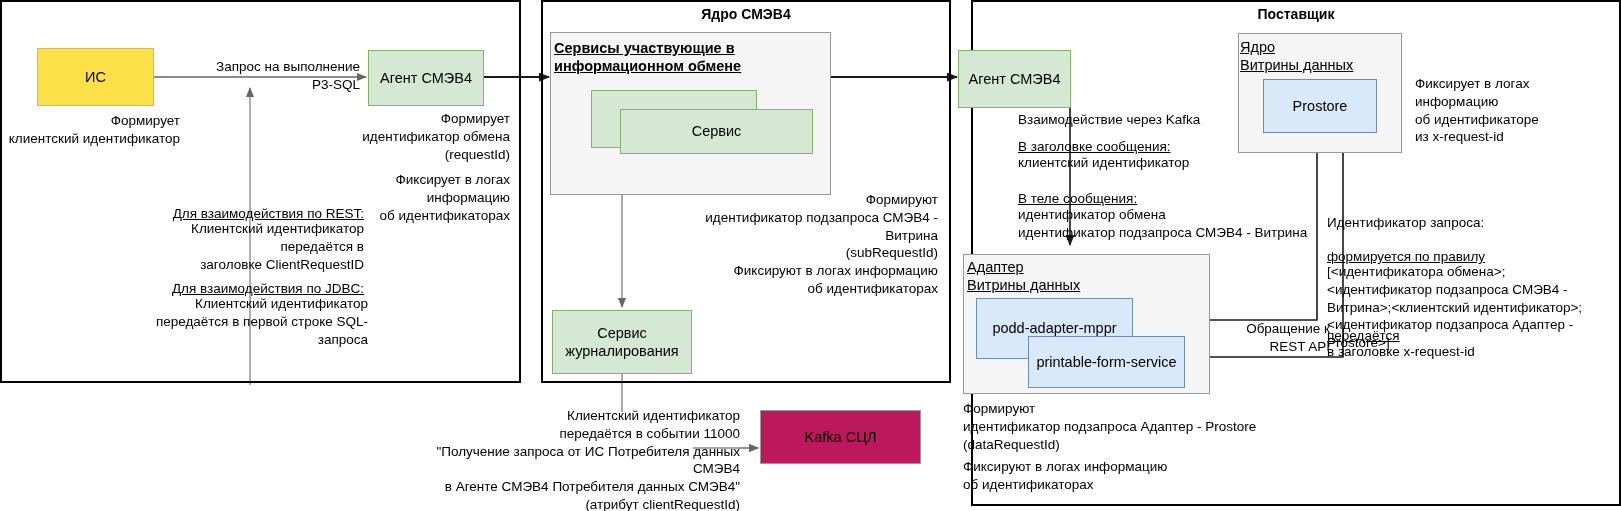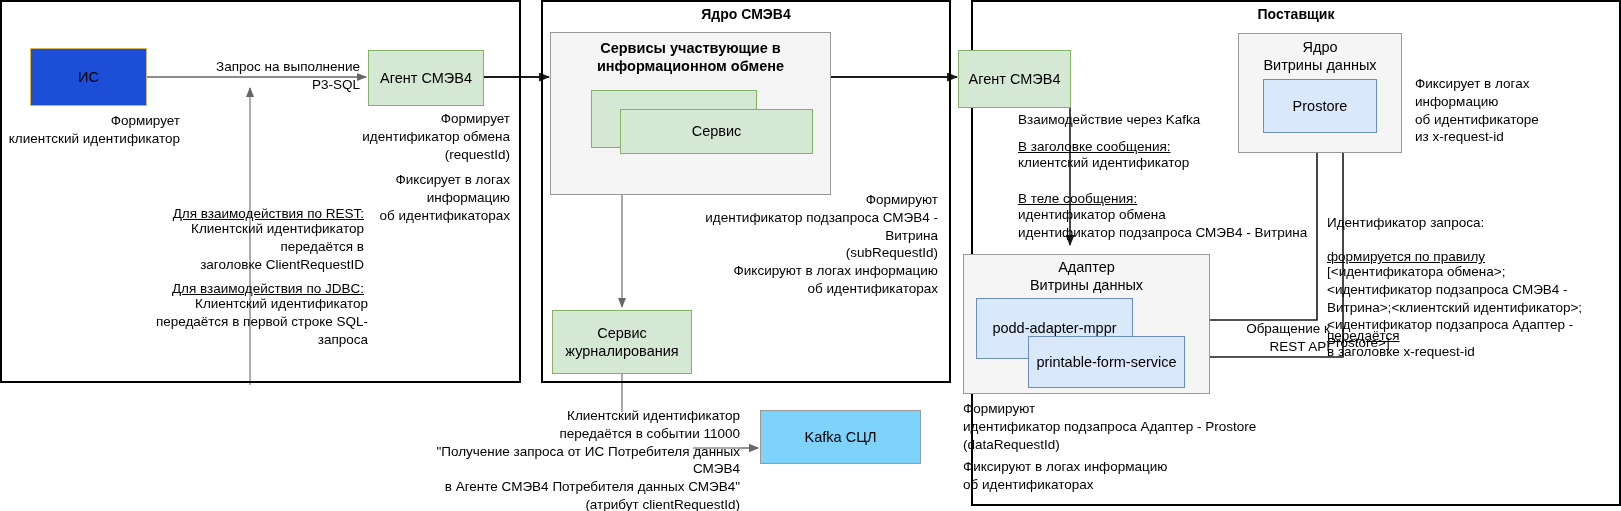--- a/index.html
+++ b/index.html
@@ -35,47 +35,48 @@
     position: absolute;
     box-sizing: border-box;
     display: flex;
     align-items: center;
     justify-content: center;
     text-align: center;
     font-size: 14.5px;
     line-height: 1.25;
   }
   .node-yellow {
-    background: #1d4ed8;
+    background: #fde047;
     border: 1px solid #d6b656;
+    margin-left: 7px;
   }
   .node-green {
     background: #d5e8d4;
     border: 1px solid #82b366;
   }
   .node-blue {
     background: #dae8fc;
     border: 1px solid #6c8ebf;
   }
   .node-grey {
-    background: #7dd3fc;
+    background: #be185d;
     border: 1px solid #999999;
   }
   .group-box {
     position: absolute;
     box-sizing: border-box;
     background: #f5f5f5;
     border: 1px solid #999999;
   }
   .group-label {
     position: absolute;
-    text-align: center;
     font-size: 14.5px;
     line-height: 1.25;
     white-space: pre-line;
+    text-decoration: underline;
   }
   .group-label.bold {
     font-weight: bold;
     font-size: 14.5px;
   }
   .caption {
     position: absolute;
     font-size: 13.5px;
     line-height: 1.32;
     white-space: pre-line;

